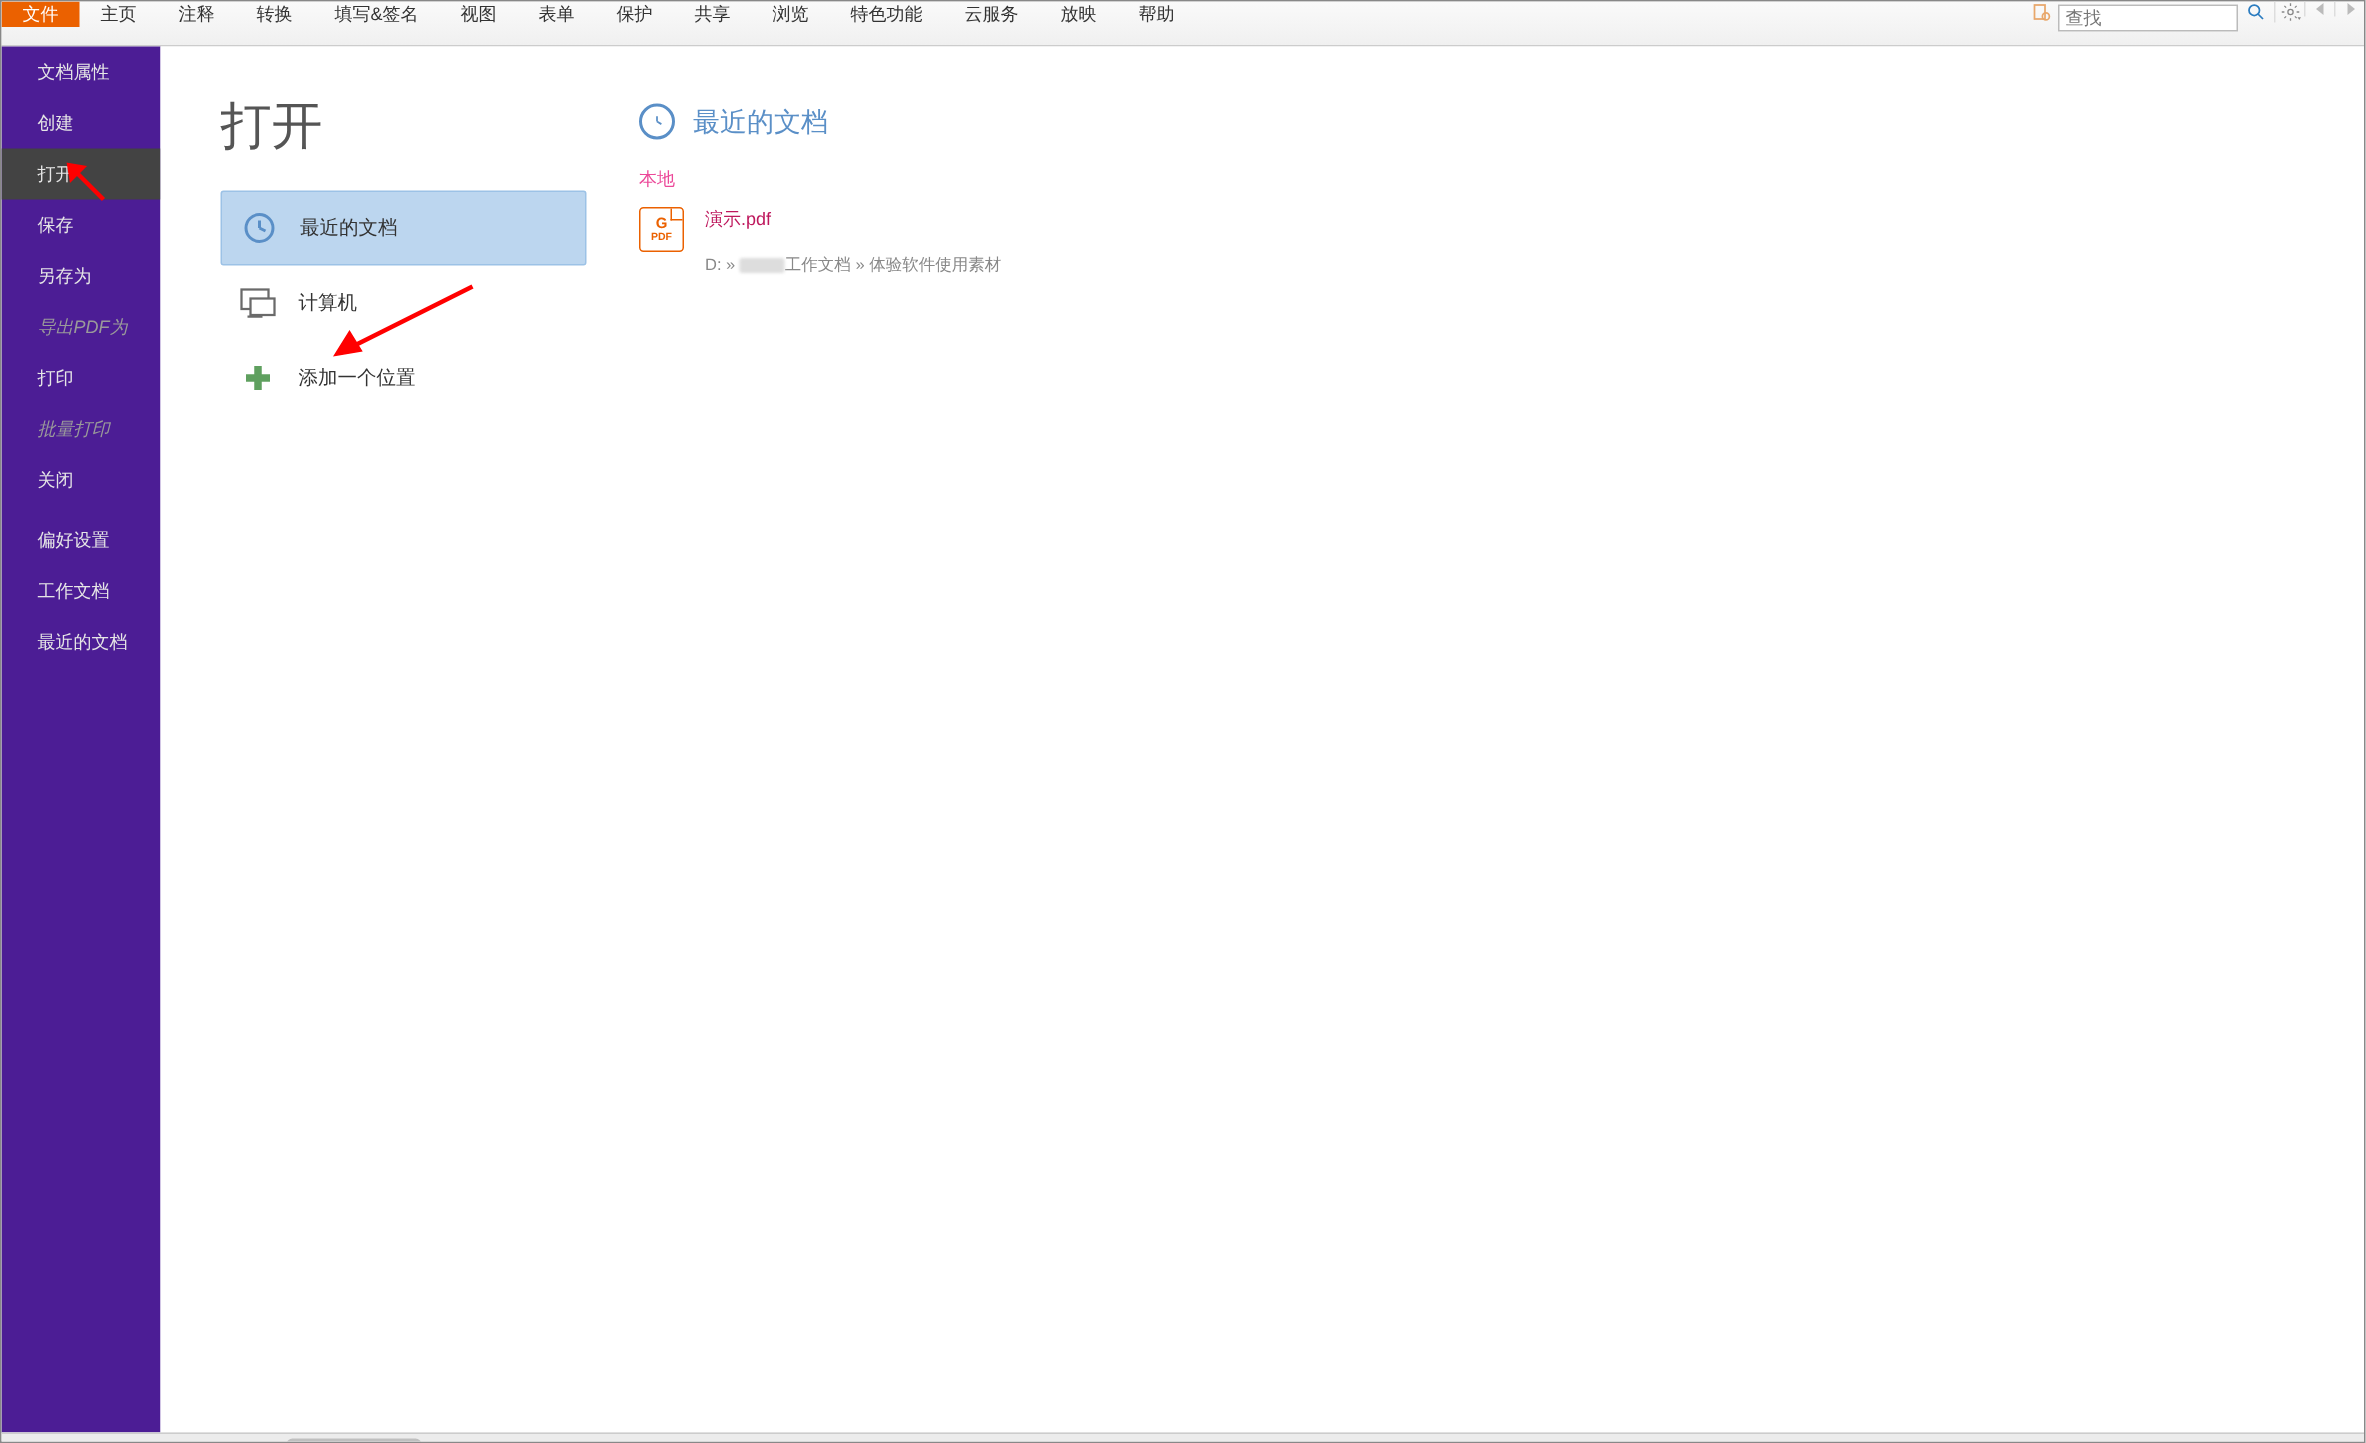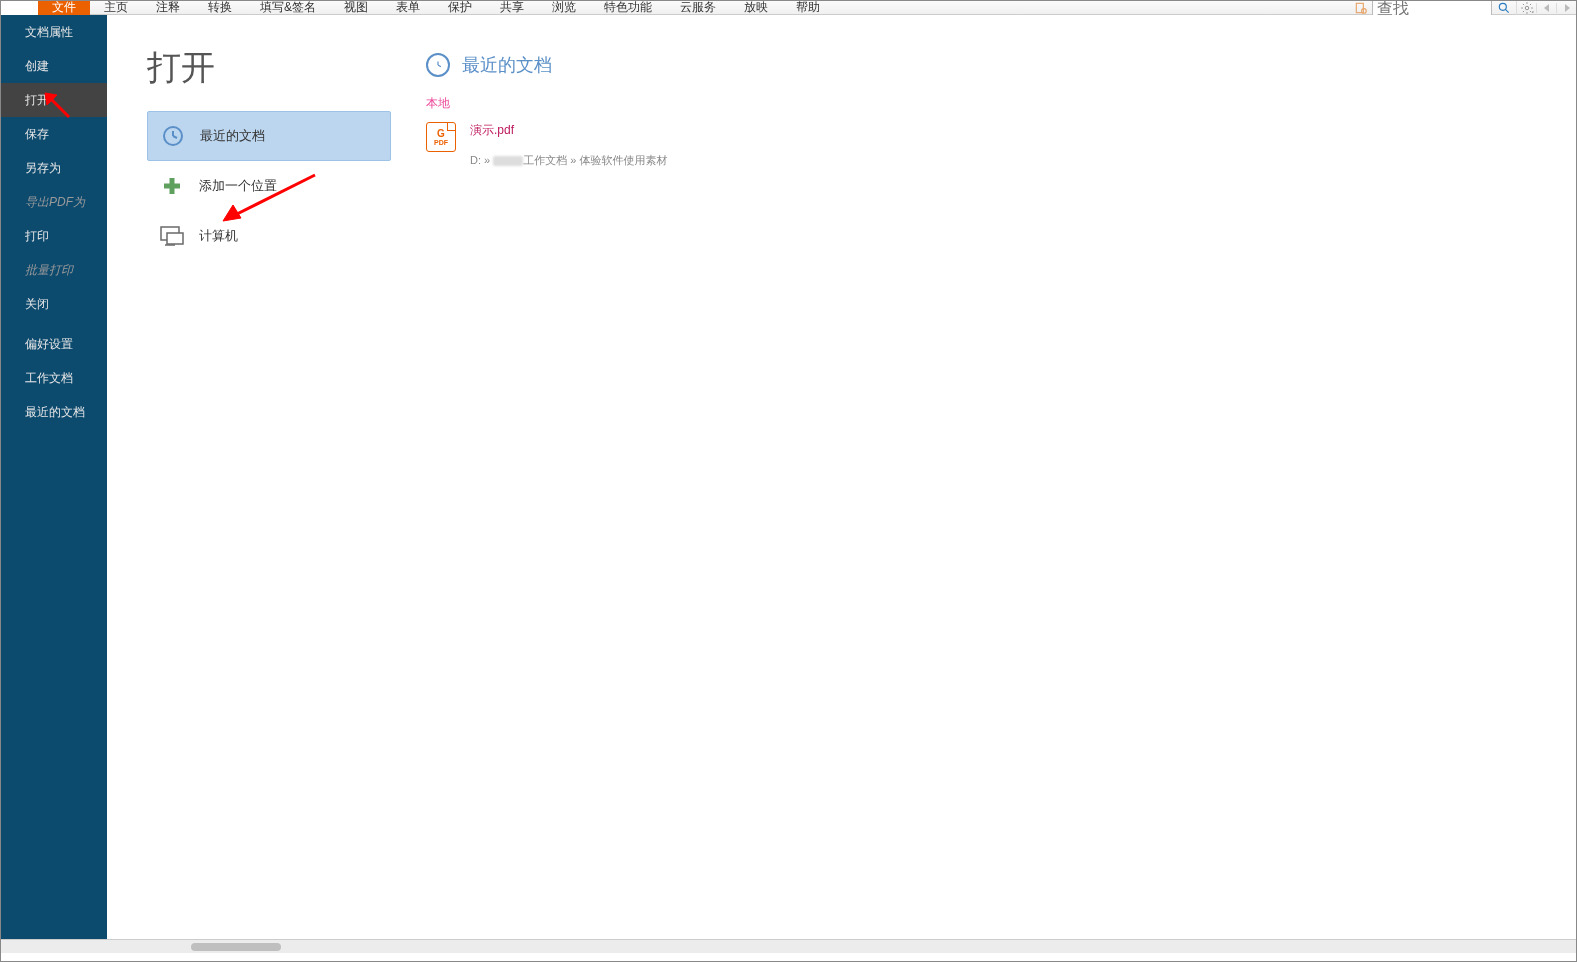--- a/index.html
+++ b/index.html
@@ -1,28 +1,28 @@
 <!DOCTYPE html>
 <html><head>
   <meta charset="utf-8">
   <style>
     * { margin: 0; padding: 0; box-sizing: border-box; }
     body { font-family: "Microsoft YaHei", "SimSun", sans-serif; font-size: 12px; background: #fff; color: #333; width: 1577px; height: 962px; overflow: hidden; border: 1px solid #888; }
     
-    .menubar { height: 14px; background: linear-gradient(#fafafa, #f0f0f0); display: flex; align-items: center; border-bottom: 1px solid #ccc; margin-left: 37px; }
+    .menubar { height: 30px; background: linear-gradient(#fafafa, #f0f0f0); display: flex; align-items: flex-start; border-bottom: 1px solid #ccc; }
     .menubar .tab { padding: 0 14px; display: flex; align-items: center; cursor: pointer; color: #333; font-size: 12px; }
     .menubar .tab.active { background: #eb6100; color: #fff; }
     .menubar .spacer { flex: 1; }
     .menubar .search-icon-small { width: 18px; display:flex; align-items:center; justify-content:center; color:#e8a76b; }
-    .menubar .search-box { width: 120px; height: 18px; margin: 2px 0 0 2px; border: 1px solid #bbb; font-size: 16px; padding: 0 4px; color:#999; background:#fff; }
+    .menubar .search-box { width: 120px; height: 18px; margin: 2px 0 0 2px; border: 1px solid #bbb; font-size: 12px; padding: 0 4px; color:#999; background:#fff; }
     .menubar .search-go { width: 24px; display:flex; align-items:center; justify-content:center; color:#2b7cc0; }
     .menubar .right-btn { width: 20px; display:flex; align-items:center; justify-content:center; color:#888; border-left:1px solid #ddd; }
     
     .main { display:flex; height: calc(100% - 22px - 14px); }
-    .sidebar { width: 106px; background: #0c4a6e; color:#e6e6e6; font-size:12px; }
+    .sidebar { width: 106px; background: #4c1d95; color:#e6e6e6; font-size:12px; }
     .sidebar .item { height:34px; padding-left:24px; display:flex; align-items:center; cursor:pointer; }
     .sidebar .item.active { background:#434343; }
     .sidebar .item.disabled { color:#9a9a9a;font-style:italic; }
     .sidebar .gap { height:6px; }
     
     .content { flex:1; display:flex; background:#fff; }
     .col-left { width:285px; padding:30px 0 0 40px; }
     .page-title { font-size:34px; font-weight:300; color:#555; margin-bottom:20px; }
     .loc-item { height:50px; display:flex; align-items:center; gap:14px; padding-left:12px; cursor:pointer; border-radius:2px; width:244px; }
     .loc-item.active { background:#bcd6ef; border:1px solid #9cc2e6; }
@@ -124,37 +124,37 @@
               <line x1="12" y1="12" x2="12" y2="7" stroke="#5a8fc7" stroke-width="2"></line>
               <line x1="12" y1="12" x2="16" y2="14" stroke="#5a8fc7" stroke-width="2"></line>
             </svg>
         </span>
         <span class="label">最近的文档</span>
       </div>
 
 
       <div class="loc-item">
         <span class="icon">
-          <svg width="22" height="22" viewBox="0 0 22 22">
-              <line x1="11" y1="3" x2="11" y2="19" stroke="#5fa05f" stroke-width="5"></line>
-              <line x1="3" y1="11" x2="19" y2="11" stroke="#5fa05f" stroke-width="5"></line>
-            </svg>
-        </span>
-        <span class="label">添加一个位置</span>
-      </div>
-
-      <div class="loc-item">
-        <span class="icon">
           <svg width="26" height="22" viewBox="0 0 26 22">
               <rect x="2" y="2" width="18" height="13" fill="none" stroke="#6a6a6a" stroke-width="1.5"></rect>
               <rect x="8" y="8" width="16" height="11" fill="#fff" stroke="#6a6a6a" stroke-width="1.5"></rect>
               <line x1="6" y1="20" x2="16" y2="20" stroke="#6a6a6a" stroke-width="1.5"></line>
             </svg>
         </span>
         <span class="label">计算机</span>
+      </div>
+
+      <div class="loc-item">
+        <span class="icon">
+          <svg width="22" height="22" viewBox="0 0 22 22">
+              <line x1="11" y1="3" x2="11" y2="19" stroke="#5fa05f" stroke-width="5"></line>
+              <line x1="3" y1="11" x2="19" y2="11" stroke="#5fa05f" stroke-width="5"></line>
+            </svg>
+        </span>
+        <span class="label">添加一个位置</span>
       </div>
     </div>
 
     <div class="col-right">
       <div class="section-header">
         <span class="circle">
           <svg width="14" height="14" viewBox="0 0 24 24">
               <line x1="12" y1="12" x2="12" y2="6" stroke="#5a8fc7" stroke-width="2"></line>
               <line x1="12" y1="12" x2="17" y2="15" stroke="#5a8fc7" stroke-width="2"></line>
             </svg>

